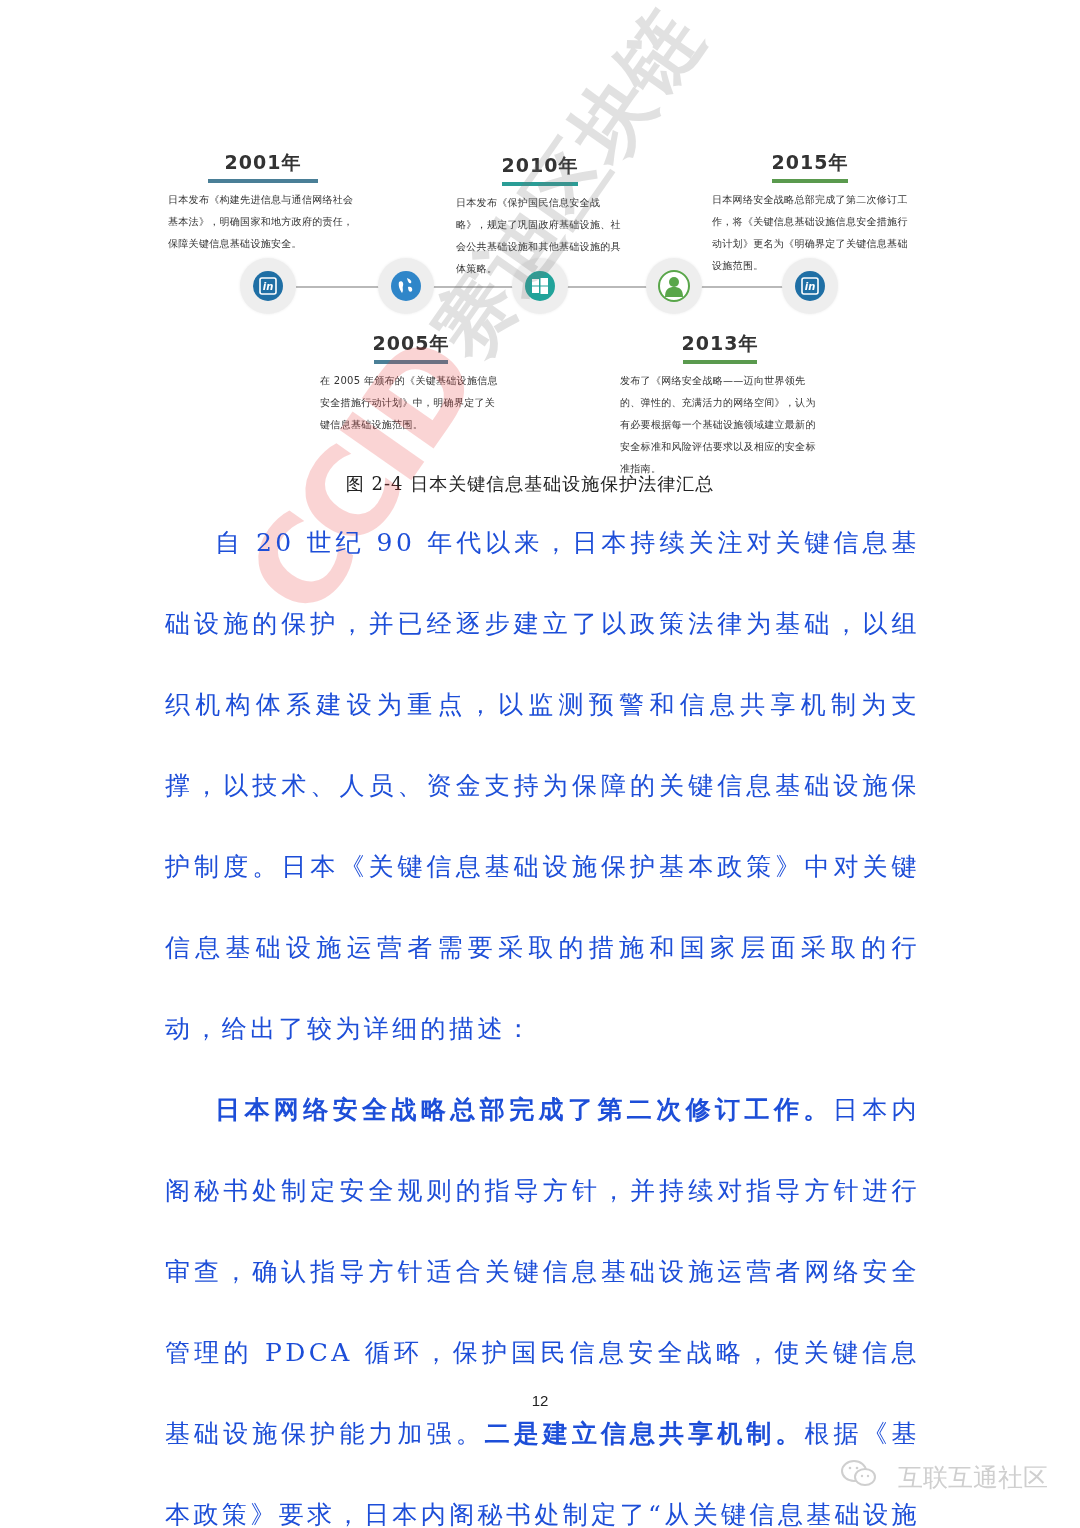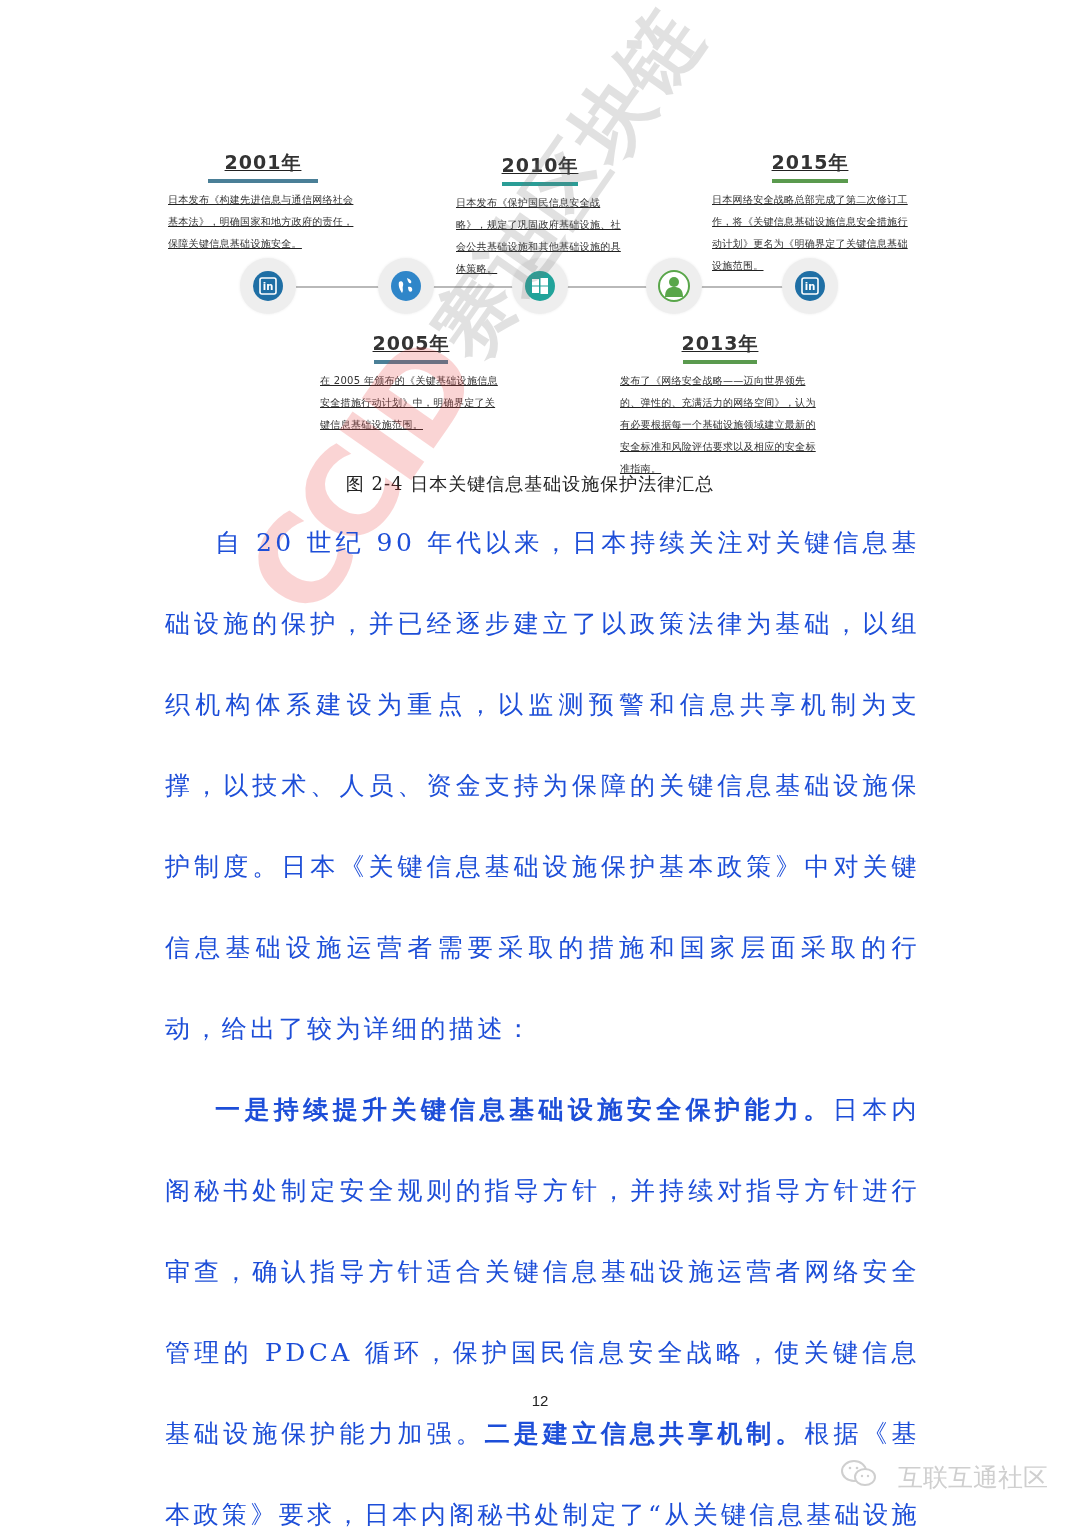--- a/index.html
+++ b/index.html
@@ -1,32 +1,32 @@
 <!DOCTYPE html>
 <html><head>
 <meta charset="utf-8">
 <style>
   html, body { margin: 0; padding: 0; }
   body {
     width: 1080px; height: 1528px; background: #ffffff; position: relative;
     overflow: hidden; font-family: "DejaVu Serif", "Liberation Serif", serif; color: #222;
   }
   .figure { position: absolute; left: 0; top: 0; width: 1080px; height: 460px; }
-  .event { position: absolute; font-family: "DejaVu Sans", "Liberation Sans", sans-serif; text-decoration: underline; }
+  .event { position: absolute; font-family: "DejaVu Sans", "Liberation Sans", sans-serif; }
   .event .year {
     font-weight: bold; font-size: 19px; letter-spacing: 1px; color: #333; text-align: center;
     font-family: "DejaVu Sans", "Liberation Sans", sans-serif;
   }
   .event .bar { height: 4px; margin: 3px auto 6px; }
   .event .desc { font-size: 10px; line-height: 22px; color: #333; letter-spacing: 0.3px; }
   .timeline-line { position: absolute; top: 286px; height: 2px; background: #b9b9b9; }
   .node {
     position: absolute; width: 56px; height: 56px; border-radius: 50%;
     background: #eeeeee; box-shadow: 0 0 3px rgba(0,0,0,0.08);
-    display: flex; align-items: center; justify-content: center; top: 258px;
+    display: flex; align-items: center; justify-content: center; top: 258px; font-style: italic;
   }
   .node .inner {
     width: 30px; height: 30px; border-radius: 50%; display: flex;
     align-items: center; justify-content: center;
   }
   .caption {
     position: absolute; left: 0; width: 1060px; top: 472px; text-align: center;
     font-size: 18px; color: #222; letter-spacing: 1px;
   }
   .body-text {
@@ -143,21 +143,21 @@
 
 <div class="caption">图 2-4 日本关键信息基础设施保护法律汇总</div>
 
 <div class="watermark">
   <span class="ccid">CCID</span>
   <span class="cn">赛迪区块链</span>
 </div>
 
 <div class="body-text">
   <p>自 20 世纪 90 年代以来，日本持续关注对关键信息基础设施的保护，并已经逐步建立了以政策法律为基础，以组织机构体系建设为重点，以监测预警和信息共享机制为支撑，以技术、人员、资金支持为保障的关键信息基础设施保护制度。日本《关键信息基础设施保护基本政策》中对关键信息基础设施运营者需要采取的措施和国家层面采取的行动，给出了较为详细的描述：</p>
-  <p><b>一是持续提升关键信息基础设施安全保护能力。</b><span>日本内阁秘书处制定安全规则的指导方针，并持续对指导方针进行审查，确认指导方针适合关键信息基础设施运营者网络安全管理的 PDCA 循环，保护国民信息安全战略，使关键信息基础设施保护能力加强。</span><b>二是建立信息共享机制。</b><span>根据《基本政策》要求，日本内阁秘书处制定了“从关键信息基础设施运营者共享至国家信息安全中心(NISC)的信息”、“信息从 NISC 共享至关键信息基础设施运营者”、“信息共享至 NISC</span></p>
+  <p><b>日本网络安全战略总部完成了第二次修订工作。</b><span>日本内阁秘书处制定安全规则的指导方针，并持续对指导方针进行审查，确认指导方针适合关键信息基础设施运营者网络安全管理的 PDCA 循环，保护国民信息安全战略，使关键信息基础设施保护能力加强。</span><b>二是建立信息共享机制。</b><span>根据《基本政策》要求，日本内阁秘书处制定了“从关键信息基础设施运营者共享至国家信息安全中心(NISC)的信息”、“信息从 NISC 共享至关键信息基础设施运营者”、“信息共享至 NISC</span></p>
 </div>
 
 <div class="page-num">12</div>
 
 <div class="wechat">
   <span>
     <svg width="38" height="32" viewBox="0 0 38 32">
         <ellipse cx="14" cy="13" rx="12" ry="10" fill="none" stroke="#cfcfcf" stroke-width="2"></ellipse>
         <ellipse cx="25" cy="19" rx="10" ry="8" fill="#fff" stroke="#cfcfcf" stroke-width="2"></ellipse>
         <circle cx="10" cy="10" r="1.3" fill="#cfcfcf"></circle>

